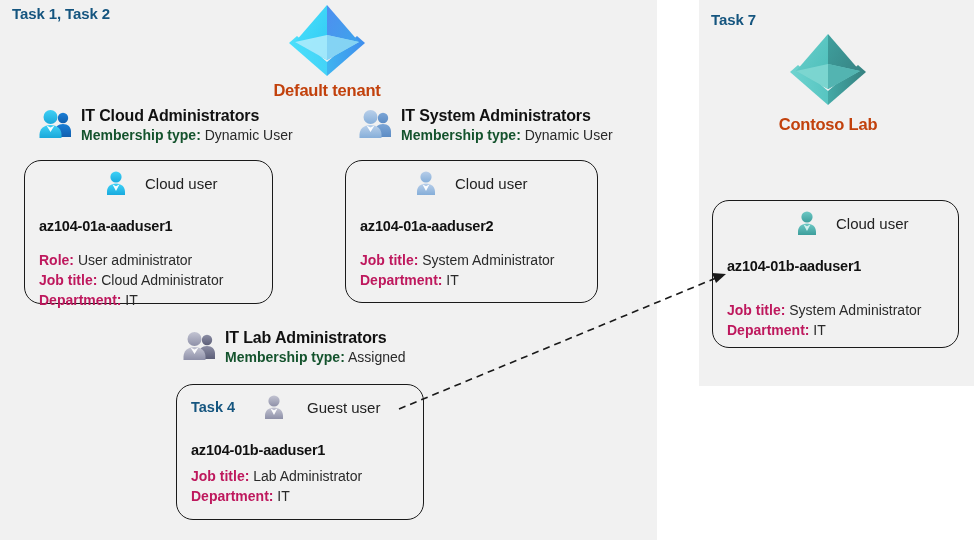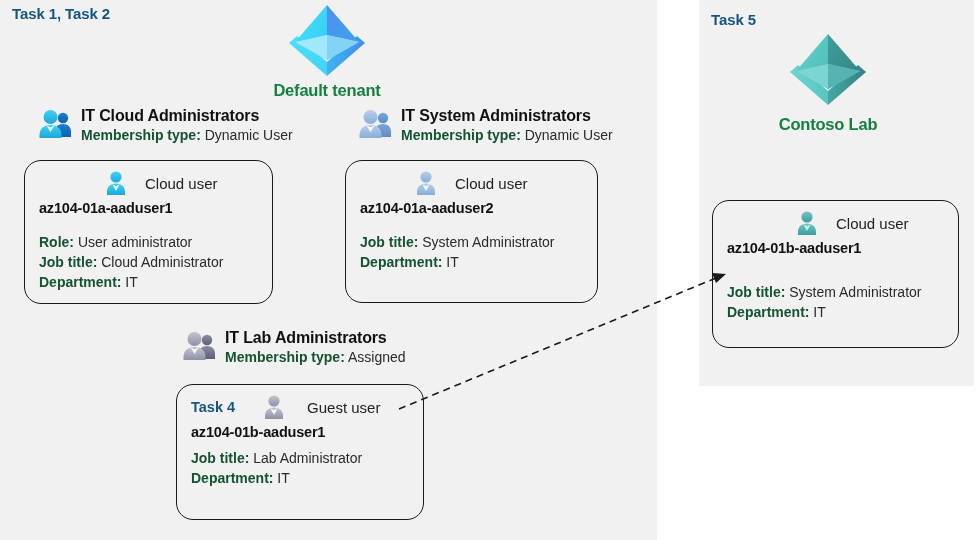--- a/index.html
+++ b/index.html
@@ -54,21 +54,21 @@
     position: absolute;
     text-align: center;
   }
   .tenant-icon {
     display: block;
     margin: 0 auto;
   }
   .tenant-name {
     font-weight: bold;
     font-size: 16.5px;
-    color: #15803d;
+    color: #c2410c;
     letter-spacing: -0.2px;
     white-space: nowrap;
   }
   #tenant-default { left: 232px; top: 2px; width: 190px; }
   #tenant-default .tenant-name { margin-top: 5px; }
   #tenant-new { left: 733px; top: 31px; width: 190px; }
   #tenant-new .tenant-name { margin-top: 8px; line-height: 1.45; }
 
   
   .group-header {
@@ -119,33 +119,33 @@
   }
   .card-kind {
     font-size: 15px;
     color: #222222;
   }
   .user-name {
     font-weight: bold;
     font-size: 14.5px;
     color: #111111;
     letter-spacing: -0.2px;
-    margin-top: 4px;
+    margin-top: 22px;
     white-space: nowrap;
   }
   .attr-list {
     margin-top: 16px;
     line-height: 1.44;
     white-space: nowrap;
   }
   .attr {
     font-size: 14px;
     color: #2a2a2a;
   }
-  .attr b { color: #14532d; }
+  .attr b { color: #be185d; }
 
   #card-aaduser1-a { left: 24px;  top: 160px; width: 249px; height: 144px; }
   #card-aaduser1-a .card-title-row { padding-left: 64px; }
 
   #card-aaduser2-a { left: 345px; top: 160px; width: 253px; height: 143px; }
   #card-aaduser2-a .card-title-row { padding-left: 53px; }
 
   #card-aaduser1-b-guest { left: 176px; top: 384px; width: 248px; height: 136px; }
   #card-aaduser1-b-guest .attr-list { margin-top: 8px; }
 
@@ -167,21 +167,21 @@
 <body>
 
 <div id="canvas">
 
   <div class="panel" id="panel-default-tenant"></div>
 
   <div class="panel" id="panel-new-tenant"></div>
 
   <div class="task-label" id="task-label-12">Task 1, Task 2</div>
 
-  <div class="task-label" id="task-label-3">Task 5</div>
+  <div class="task-label" id="task-label-3">Task 7</div>
 
   <div class="tenant-block" id="tenant-default">
     <svg class="tenant-icon" width="84" height="74" viewBox="0 0 84 74">
       <defs>
         <linearGradient id="defLeft" x1="0" y1="0" x2="1" y2="1">
           <stop offset="0" stop-color="#4ae3fb"></stop>
           <stop offset="1" stop-color="#31c8f4"></stop>
         </linearGradient>
         <linearGradient id="defRight" x1="0" y1="0" x2="1" y2="1">
           <stop offset="0" stop-color="#4f8ef0"></stop>

